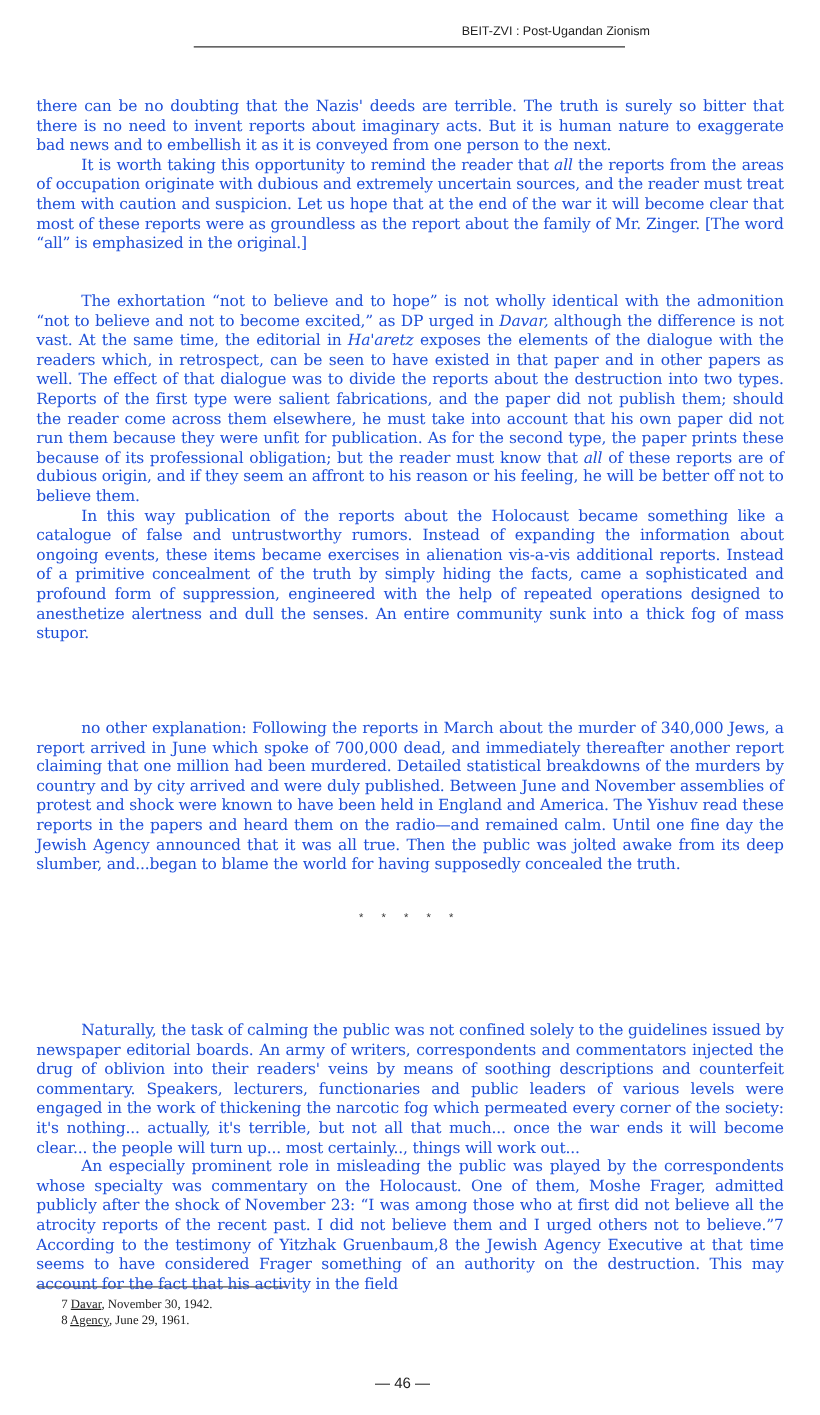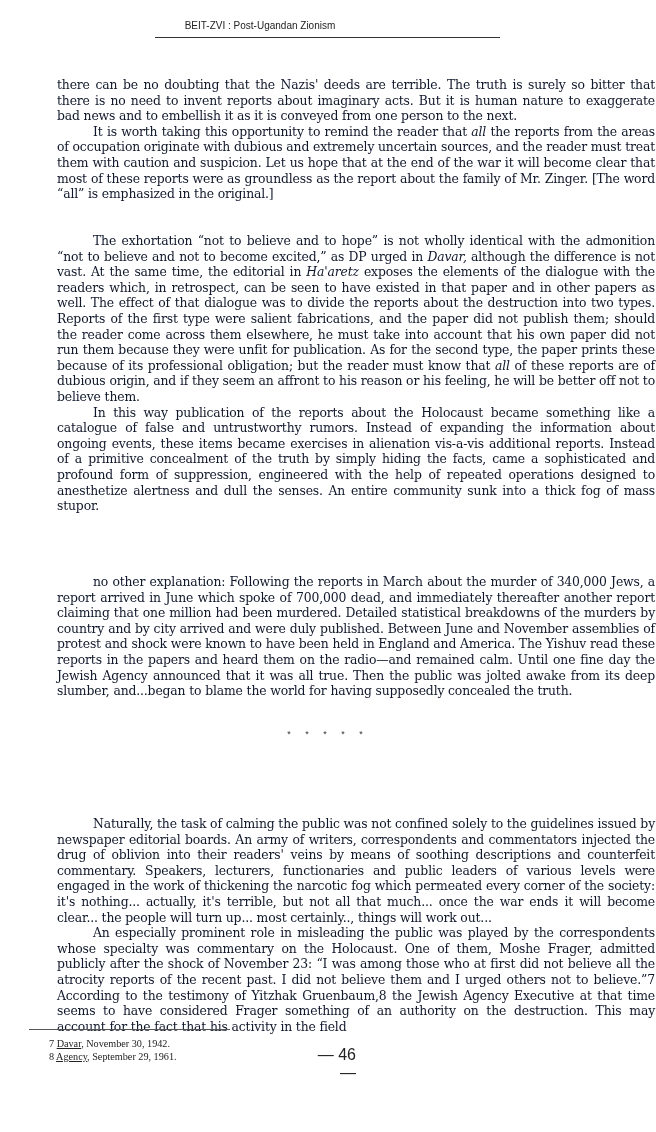--- a/index.html
+++ b/index.html
@@ -1,34 +1,34 @@
 <!DOCTYPE html>
 <html><head>
 <meta charset="utf-8">
 <style>
   html, body { margin: 0; padding: 0; background: #ffffff; }
   body { width: 656px; height: 1132px; position: relative; overflow: hidden; color: #111; }
-  .header { position: absolute; top: 20px; left: 0; width: 520px; text-align: center;
+  .header { position: absolute; top: 20px; left: 0; width: 520px; text-align: right;
     font-family: "Liberation Sans", sans-serif; font-size: 10px; color: #222; }
   .header-rule { position: absolute; top: 37px; left: 155px; width: 345px; height: 0;
     border-top: 1px solid #333; }
   .body { position: absolute; left: 29px; width: 598px;
     font-family: "DejaVu Serif", serif; font-size: 12.4px; line-height: 15.6px;
-    text-align: justify; letter-spacing: -0.15px; word-spacing: 0px; color: #0f172a; margin-left: 28px; }
+    text-align: justify; letter-spacing: -0.15px; word-spacing: 0px; color: #1d4ed8; }
   .body p { margin: 0; }
   .ind { text-indent: 36px; }
   .ital { font-style: italic; }
   .stars { position: absolute; top: 729px; left: 0; width: 656px; text-align: center;
     font-family: "Liberation Sans", sans-serif; font-size: 9px; letter-spacing: 6px; color: #333; }
   .fn-rule { position: absolute; top: 1029px; left: 29px; width: 201px; height: 0; border-top: 1px solid #555; }
   .footnotes { position: absolute; top: 1038px; left: 29px; font-family: "Liberation Serif", serif;
     font-size: 10.2px; line-height: 12.6px; color: #222; margin-left: 20px; }
   .footnotes u { text-decoration: underline; }
-  .pagenum { position: absolute; top: 1046px; left: 300px; width: 56px; text-align: right;
-    font-family: "Liberation Sans", sans-serif; font-size: 16px; color: #222; }
+  .pagenum { position: absolute; top: 1099px; left: 300px; width: 56px; text-align: left;
+    font-family: "Liberation Sans", sans-serif; font-size: 12px; color: #222; }
 </style>
 </head>
 <body>
 
 <div class="header">BEIT-ZVI : Post-Ugandan Zionism</div>
 <div class="header-rule"></div>
 
 <div class="body" style="top:77px;">
   <p>there can be no doubting that the Nazis' deeds are terrible. The truth is surely so bitter that there is no need to invent reports about imaginary acts. But it is human nature to exaggerate bad news and to embellish it as it is conveyed from one person to the next.</p>
   <p class="ind"><span>It is worth taking this opportunity to remind the reader that </span><span class="ital">all</span><span> the reports from the areas of occupation originate with dubious and extremely uncertain sources, and the reader must treat them with caution and suspicion. Let us hope that at the end of the war it will become clear that most of these reports were as groundless as the report about the family of Mr. Zinger. [The word “all” is emphasized in the original.]</span></p>
@@ -46,16 +46,16 @@
 <div class="stars">* * * * *</div>
 
 <div class="body" style="top:816px;">
   <p class="ind">Naturally, the task of calming the public was not confined solely to the guidelines issued by newspaper editorial boards. An army of writers, correspondents and commentators injected the drug of oblivion into their readers' veins by means of soothing descriptions and counterfeit commentary. Speakers, lecturers, functionaries and public leaders of various levels were engaged in the work of thickening the narcotic fog which permeated every corner of the society: it's nothing... actually, it's terrible, but not all that much... once the war ends it will become clear... the people will turn up... most certainly.., things will work out...</p>
   <p class="ind">An especially prominent role in misleading the public was played by the correspondents whose specialty was commentary on the Holocaust. One of them, Moshe Frager, admitted publicly after the shock of November 23: “I was among those who at first did not believe all the atrocity reports of the recent past. I did not believe them and I urged others not to believe.”7 According to the testimony of Yitzhak Gruenbaum,8 the Jewish Agency Executive at that time seems to have considered Frager something of an authority on the destruction. This may account for the fact that his activity in the field</p>
 </div>
 
 <div class="fn-rule"></div>
 <div class="footnotes">
   <div><span>7</span> <u>Davar</u><span>, November 30, 1942.</span></div>
-  <div><span>8</span> <u>Agency</u><span>, September 29, 1961.</span></div>
+  <div><span>8</span> <u>Agency</u><span>, June 29, 1961.</span></div>
 </div>
 
 <div class="pagenum">—  46  —</div>
 
 </body></html>

